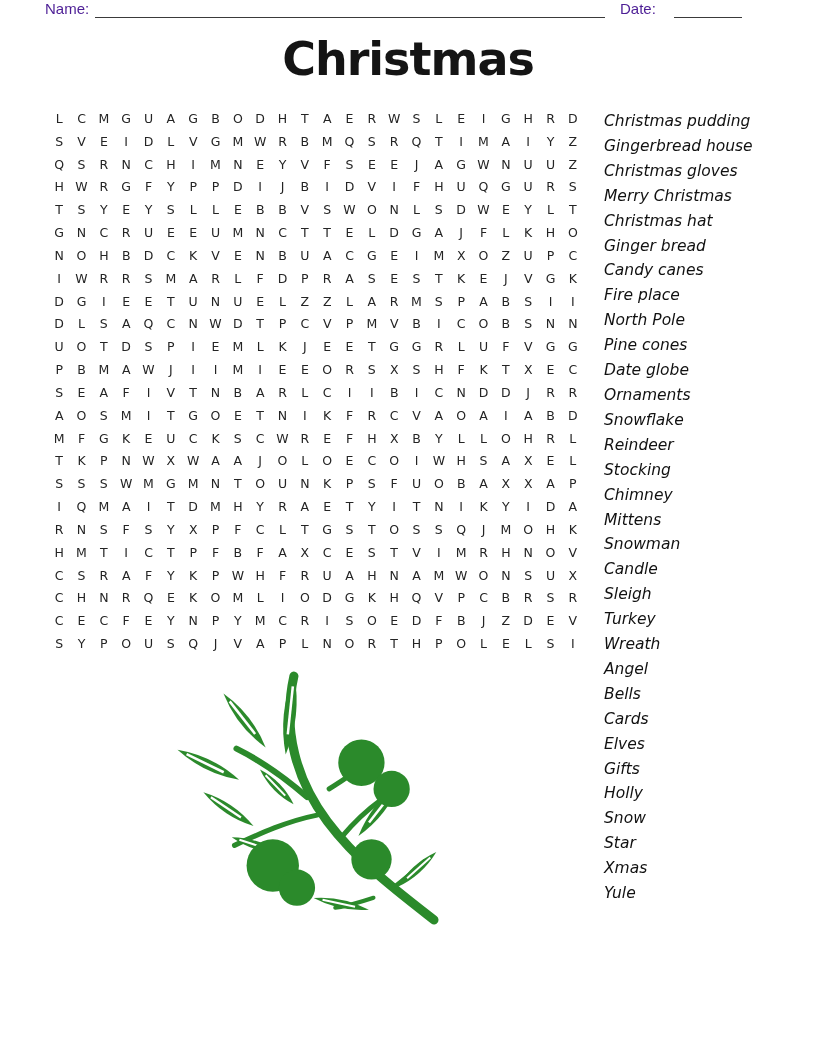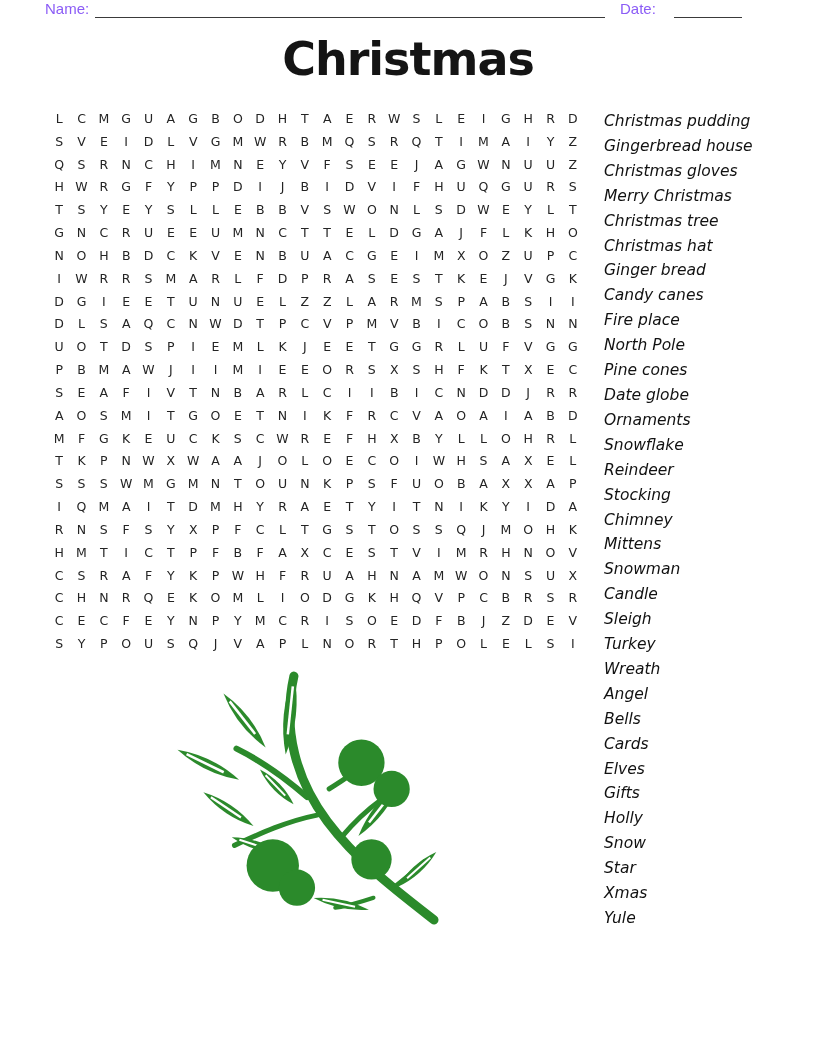--- a/index.html
+++ b/index.html
@@ -9,21 +9,21 @@
     position:relative;
     font-family:"DejaVu Sans", sans-serif;
     overflow:hidden;
   }
   .page { position:absolute; inset:0; }
 
   
   .hdr-label {
     position:absolute; top:0px;
     font-family:"Liberation Sans", sans-serif;
-    font-size:15px; color:#8b5cf6;
+    font-size:15px; color:#4c1d95;
   }
   .name-label { left:45px; }
   .date-label { left:620px; }
   .blank-line {
     position:absolute; top:2px; height:15px;
     border-bottom:1.6px solid #3a3a3a;
   }
   .name-line { left:95px; width:510px; }
   .date-line { left:674px; width:68px; }
 
@@ -653,21 +653,20 @@
       <span class="cell">L</span>
       <span class="cell">S</span>
       <span class="cell">I</span>
     </div>
 
   <div class="words">
       <div class="word">Christmas pudding</div>
       <div class="word">Gingerbread house</div>
       <div class="word">Christmas gloves</div>
       <div class="word">Merry Christmas</div>
-      <div class="word">Christmas tree</div>
       <div class="word">Christmas hat</div>
       <div class="word">Ginger bread</div>
       <div class="word">Candy canes</div>
       <div class="word">Fire place</div>
       <div class="word">North Pole</div>
       <div class="word">Pine cones</div>
       <div class="word">Date globe</div>
       <div class="word">Ornaments</div>
       <div class="word">Snowflake</div>
       <div class="word">Reindeer</div>

